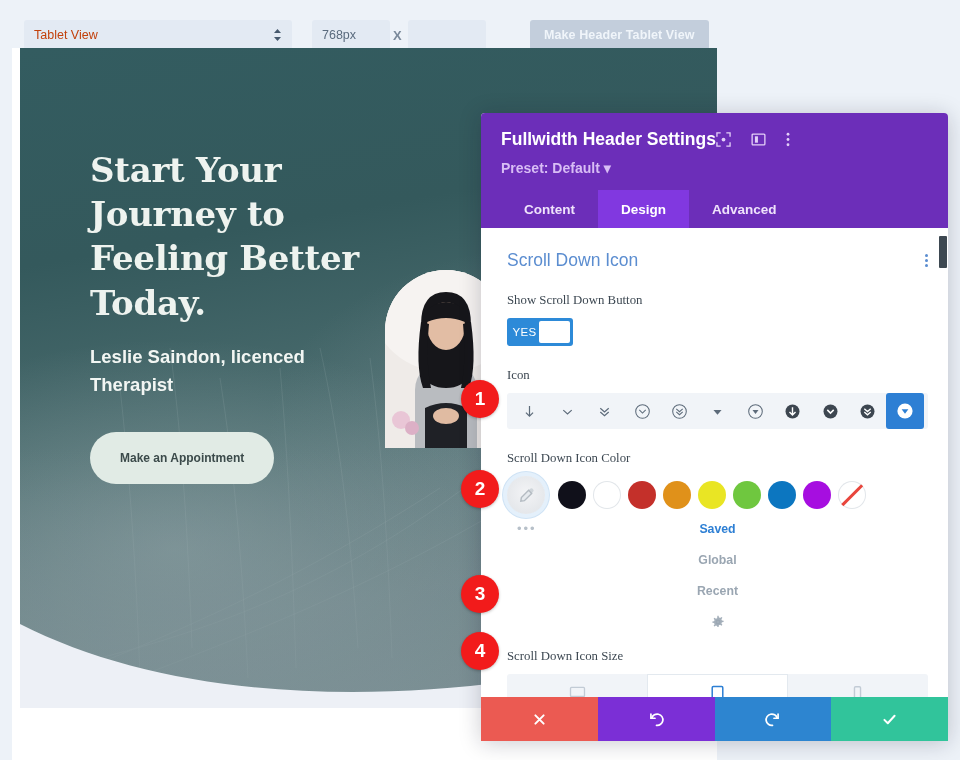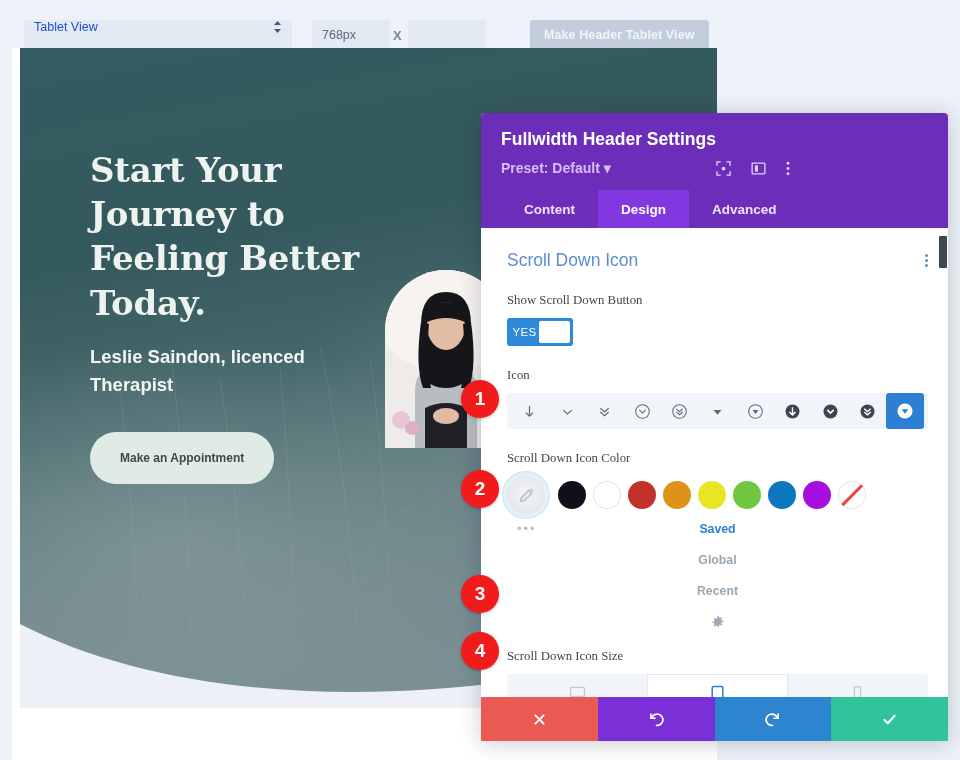--- a/index.html
+++ b/index.html
@@ -12,22 +12,22 @@
   #root { position: relative; width: 960px; height: 760px; }
 
   
   .topbar {
     position: absolute; left: 0; top: 0; width: 960px; height: 68px;
     background: #edf2f8;
   }
   .vp-select {
     position: absolute; left: 24px; top: 20px; width: 268px; height: 30px;
     background: #e3eaf3; border: none; border-radius: 3px;
-    display: flex; align-items: flex-start; padding: 0 10px;
-    font-size: 12.5px; color: #1d4ed8;
+    display: flex; align-items: center; padding: 0 10px;
+    font-size: 12.5px; color: #c2410c;
   }
   .vp-select .lbl { flex: 1; }
   .vp-select .spin { display: flex; flex-direction: column; line-height: 5px; color: #46596d; font-size: 8px; }
   .vp-width {
     position: absolute; left: 312px; top: 20px; width: 78px; height: 30px;
     background: #e3eaf3; border: none; border-radius: 3px;
     display: flex; align-items: center; padding: 0 10px;
     font-size: 12.5px; color: #5a6b7e;
   }
   .vp-x { position: absolute; left: 393px; top: 20px; height: 30px; display:flex; align-items:center;
@@ -92,21 +92,21 @@
   }
 
   
   .modal {
     position: absolute; left: 481px; top: 113px; width: 467px; height: 628px;
     background: #fff; border-radius: 4px 4px 0 0;
     box-shadow: 0 2px 22px rgba(20,20,40,.22);
     display: flex; flex-direction: column; overflow: hidden;
   }
   .m-head { background: #6c2eb9; padding: 16px 20px 0 20px; }
-  .m-head .row1 { display: flex; align-items: flex-end; }
+  .m-head .row1 { display: flex; align-items: flex-start; }
   .m-title { flex: 1; color: #fff; font-size: 17.5px; font-weight: 700; }
   .m-preset { margin-top: 10px; color: #d8bdf5; font-size: 14px; font-weight: 700; }
   .m-head-icons { display: flex; align-items: center; gap: 20px; padding-top: 3px; }
   .m-head-icons .hi { color: #e3d0f8; display: flex; align-items: center; justify-content: center; cursor: pointer; }
   .m-tabs { display: flex; margin-top: 14px; }
   .m-tab {
     padding: 12px 23px 11px 23px; font-size: 13.5px; font-weight: 700; color: #efe3fb;
     cursor: pointer;
   }
   .m-tab.active { background: #8138e0; color: #fff; }

